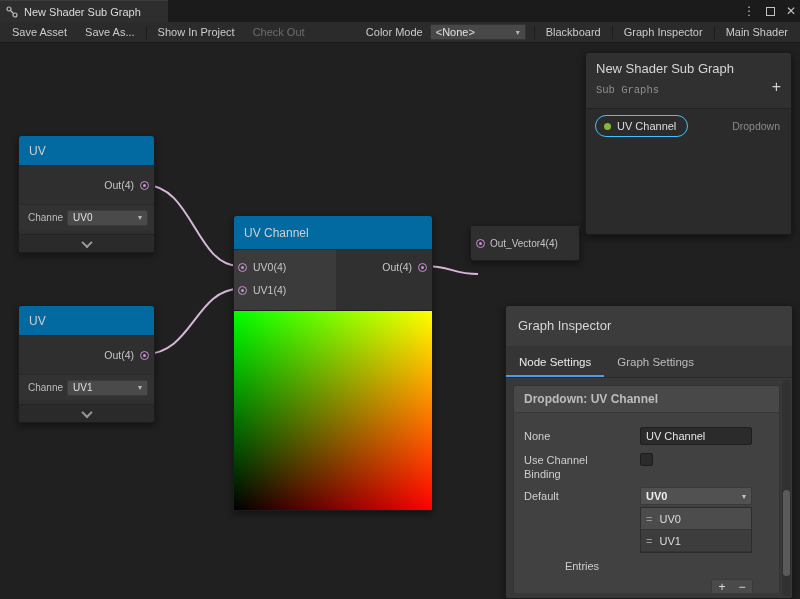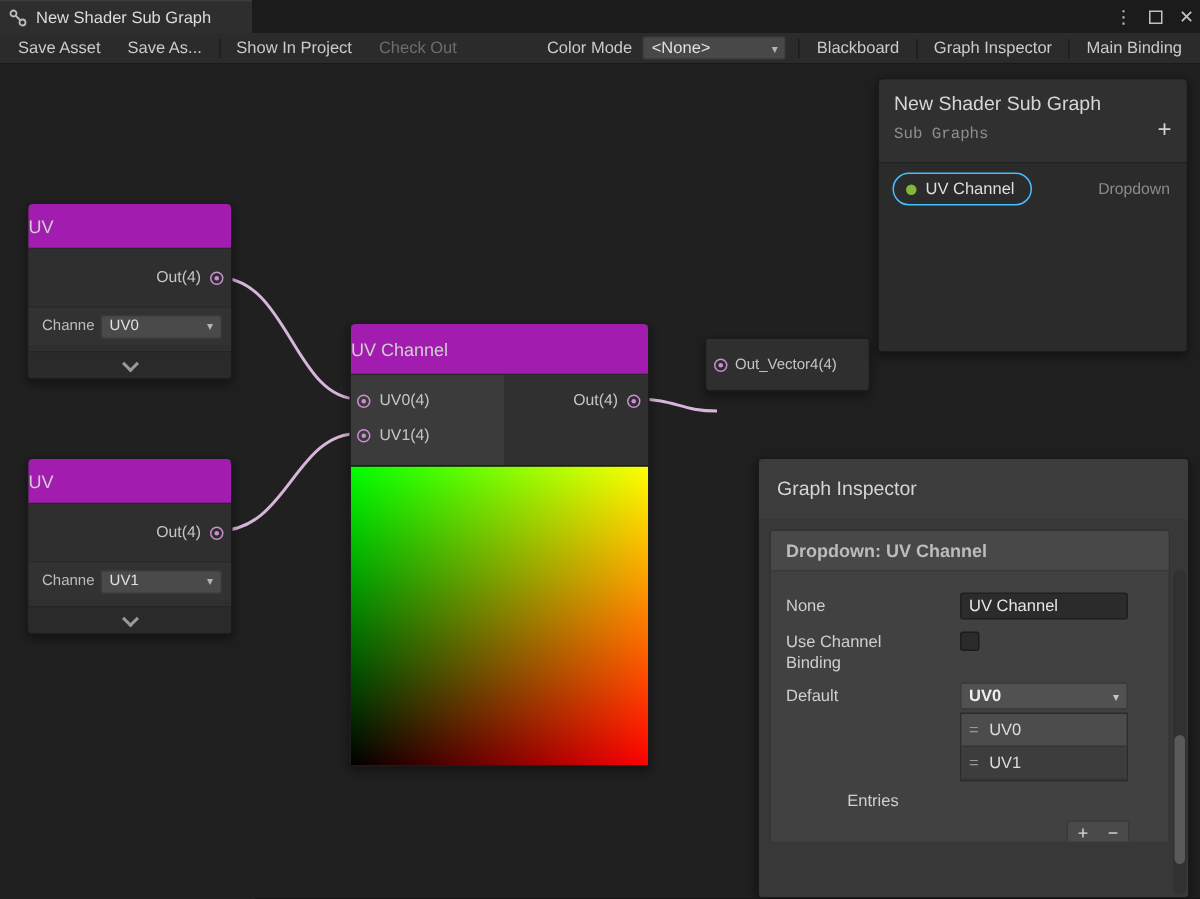--- a/index.html
+++ b/index.html
@@ -25,21 +25,21 @@
   .dd { height:16px; background:#484848; border:1px solid #343434; border-radius:2px; display:flex; align-items:center; justify-content:space-between; padding:0 5px; color:#e0e0e0; }
   .dd .arr { font-size:8px; color:#b5b5b5; margin-left:6px; }
   .colormode .dd { width:96px; }
 
   
   .edges { position:absolute; left:0; top:0; width:800px; height:599px; z-index:1; pointer-events:none; }
   .edge { fill:none; stroke:#D9B5DB; stroke-width:2; }
 
   
   .node { position:absolute; z-index:2; background:#2f2f2f; border:1px solid #1c1c1c; border-radius:3px; box-shadow:0 3px 7px rgba(0,0,0,.45); font-size:11px; }
-  .node-title { height:30px; line-height:30px; background:#a21caf; color:#cfcfcf; font-size:12px; border-bottom:1px solid #272727; border-radius:3px 3px 0 0; }
+  .node-title { height:30px; line-height:30px; padding-left:10px; background:#0369a1; color:#cfcfcf; font-size:12px; border-bottom:1px solid #272727; border-radius:3px 3px 0 0; }
   .port { width:9px; height:9px; border:1px solid #C98FD0; border-radius:50%; position:relative; flex:none; }
   .port::after { content:""; position:absolute; inset:2px; border-radius:50%; background:#C98FD0; }
   .out-row { height:38px; display:flex; align-items:center; justify-content:flex-end; gap:6px; padding-right:5px; color:#c6c6c6; font-size:10.5px; background:#2f2f2f; }
   .ctrl-row { height:26px; display:flex; align-items:center; gap:4px; padding:0 6px 0 9px; background:#323232; border-top:1px solid #292929; }
   .ctrl-label { font-size:10px; color:#bdbdbd; white-space:nowrap; overflow:hidden; max-width:36px;text-align:right; }
   .mini-dd { flex:1; height:16px; background:#4a4a4a; border:1px solid #3a3a3a; border-radius:2px; display:flex; align-items:center; justify-content:space-between; padding:0 5px; font-size:10px; color:#e2e2e2; }
   .mini-dd .arr { font-size:8px; color:#b5b5b5; }
   .collapse-bar { height:18px; margin-top:4px; background:#2a2a2a; border-top:1px solid #242424; display:flex; align-items:center; justify-content:center; border-radius:0 0 3px 3px; }
   .chev { width:8px; height:8px; border-left:2px solid #9a9a9a; border-bottom:2px solid #9a9a9a; transform:rotate(-45deg) translate(1px,-1px); }
 
@@ -127,21 +127,21 @@
       <div class="dd">
         <span>&lt;None&gt;</span>
         <span class="arr">▾</span>
       </div>
     </div>
     <span class="tb-sep"></span>
     <span class="tb-btn">Blackboard</span>
     <span class="tb-sep"></span>
     <span class="tb-btn">Graph Inspector</span>
     <span class="tb-sep"></span>
-    <span class="tb-btn">Main Binding</span>
+    <span class="tb-btn">Main Shader</span>
   </div>
 
   <svg class="edges">
     <path class="edge" d="M145,185 C192,185 196,266 239,266" stroke="#D9B5DB"></path>
     <path class="edge" d="M145,354 C192,354 196,289 239,289" stroke="#D9B5DB"></path>
     <path class="edge" d="M424,266 C451,266 453,274 478,274" stroke="#D9B5DB"></path>
   </svg>
 
   <div class="node" style="left:18px;top:135px;width:137px;">
     <div class="node-title">UV</div>
@@ -219,20 +219,24 @@
       <div class="bb-pill">
         <span class="bb-dot"></span>
         <span>UV Channel</span>
       </div>
       <span class="bb-type">Dropdown</span>
     </div>
   </div>
 
   <div class="panel insp" style="left:505px;top:305px;width:288px;height:294px;">
     <div class="insp-header">Graph Inspector</div>
+    <div class="insp-tabs">
+      <div class="insp-tab active">Node Settings</div>
+      <div class="insp-tab">Graph Settings</div>
+    </div>
     <div class="insp-content">
       <div class="section">
         <div class="section-title">Dropdown: UV Channel</div>
 
         <div class="f-row" style="margin-top:14px;">
           <span class="f-label">None</span>
           <input class="f-input" value="UV Channel" style="">
         </div>
 
         <div class="f-row top">

